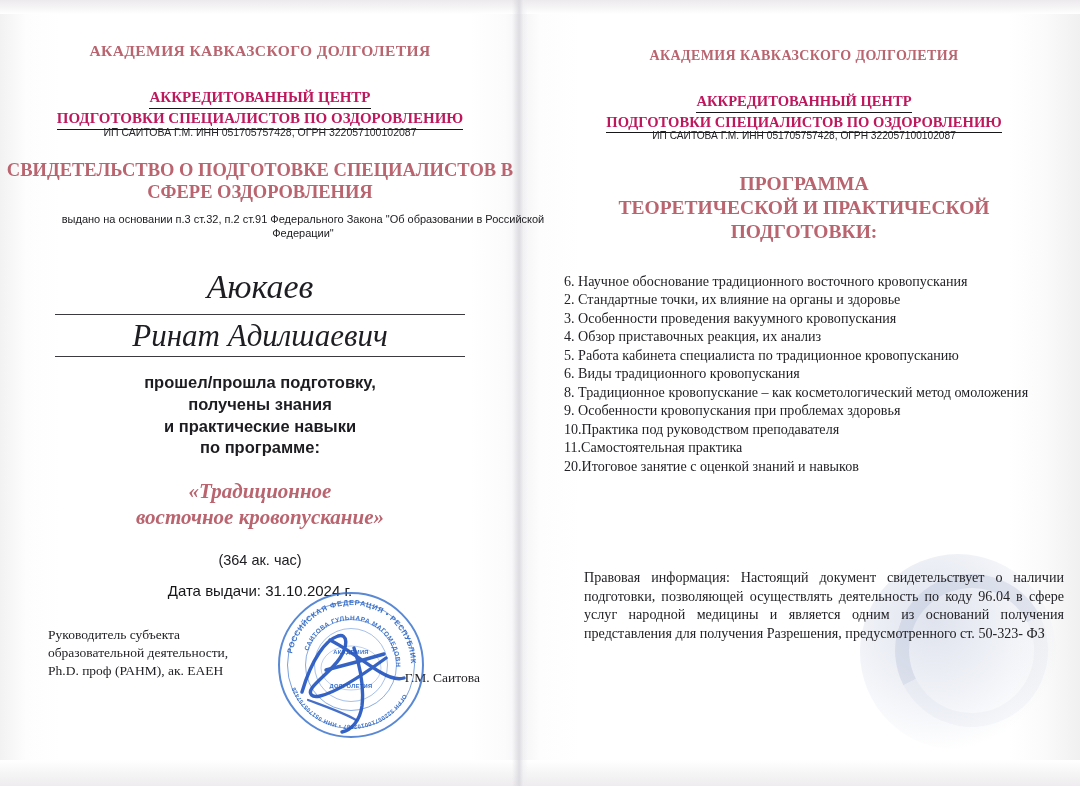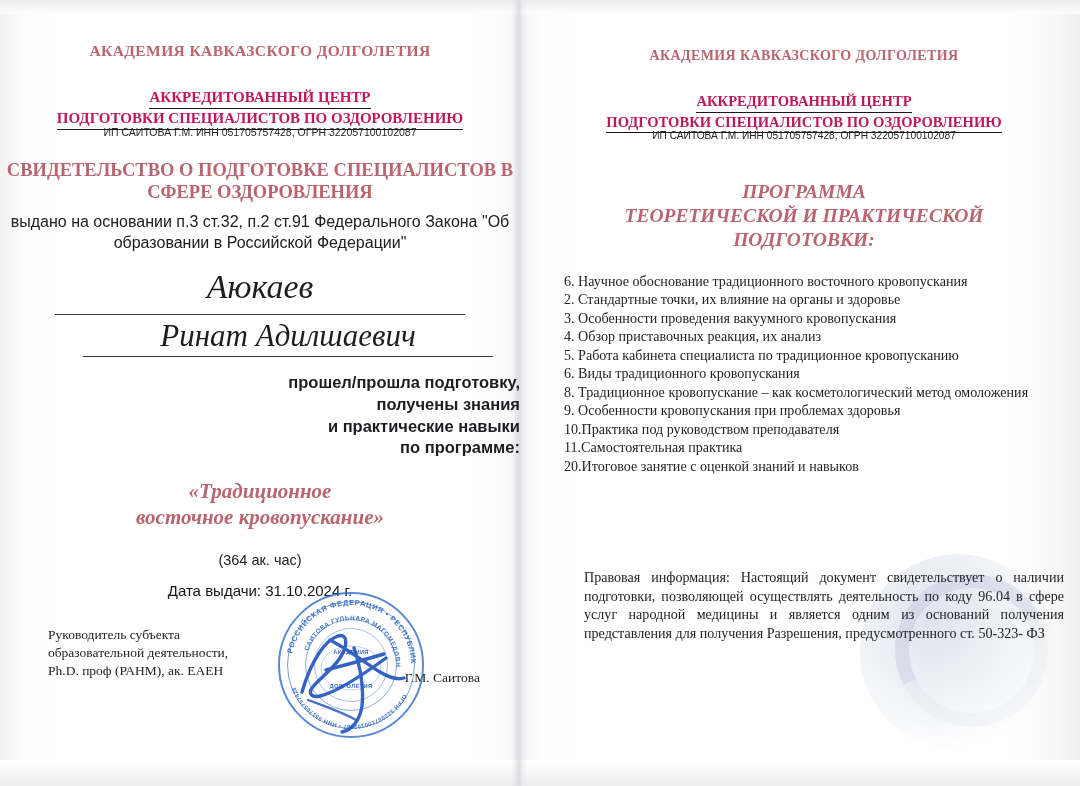--- a/index.html
+++ b/index.html
@@ -71,21 +71,21 @@
   }
   .name-wrap{text-align:center;}
   .name-line{
     display:block;margin:0 auto;
     border-bottom:1.5px solid #3a3a40;
     font-family:"Liberation Serif", serif;
     font-style:italic;color:#1e1e22;
     white-space:nowrap;
   }
   .passed{
-    text-align:right;font-weight:bold;color:#1d1d21;line-height:1.32;
+    text-align:center;font-weight:bold;color:#1d1d21;line-height:1.32;
     font-family:"Liberation Sans", sans-serif;
   }
   .passed span{display:block;}
   .prog-name{
     text-align:center;font-weight:bold;line-height:1.25;
     font-family:"Liberation Serif", serif;
   }
   .prog-name span{display:block;font-style:italic;}
   .hours{text-align:center;color:#202024;font-family:"Liberation Sans", sans-serif;}
   .issued{text-align:center;color:#161619;font-weight:500;font-family:"Liberation Sans", sans-serif;}
@@ -168,29 +168,29 @@
     <span class="l2"><span>ПОДГОТОВКИ СПЕЦИАЛИСТОВ ПО ОЗДОРОВЛЕНИЮ</span></span>
   </div>
 
   <div class="lp reg" style="top:126px;font-size:10.5px;">ИП САИТОВА Г.М. ИНН 051705757428, ОГРН 322057100102087</div>
 
   <div class="lp cert-title rose" style="top:160px;font-size:18.5px;">
     <span>СВИДЕТЕЛЬСТВО О ПОДГОТОВКЕ</span>
     <span>СПЕЦИАЛИСТОВ В СФЕРЕ ОЗДОРОВЛЕНИЯ</span>
   </div>
 
-  <div class="lp basis" style="top:212px;font-size:16px;">
+  <div class="lp basis" style="top:212px;font-size:11px;padding-left:43px;">
     <span>выдано на основании п.3 ст.32, п.2 ст.91 Федерального Закона</span>
     <span>"Об образовании в Российской Федерации"</span>
   </div>
 
   <div class="lp name-wrap" style="top:268px;">
     <span class="name-line" style="font-size:34px;width:410px;text-align:center;padding-bottom:8px;">Аюкаев</span>
   </div>
-  <div class="lp name-wrap" style="top:318px;padding-left:28px;">
+  <div class="lp name-wrap" style="top:318px;">
     <span class="name-line" style="font-size:31px;width:410px;text-align:center;padding-bottom:2px;">Ринат Адилшаевич</span>
   </div>
 
   <div class="lp passed" style="top:372px;font-size:16.5px;">
     <span>прошел/прошла подготовку,</span>
     <span>получены знания</span>
     <span>и практические навыки</span>
     <span>по программе:</span>
   </div>
 
@@ -256,21 +256,21 @@
 
   <div class="rp academy rose" style="top:48px;font-size:14px;">АКАДЕМИЯ КАВКАЗСКОГО ДОЛГОЛЕТИЯ</div>
 
   <div class="rp center-title" style="top:92px;font-size:14.6px;line-height:1.28;">
     <span class="l1"><span>АККРЕДИТОВАННЫЙ ЦЕНТР</span></span>
     <span class="l2"><span>ПОДГОТОВКИ СПЕЦИАЛИСТОВ ПО ОЗДОРОВЛЕНИЮ</span></span>
   </div>
 
   <div class="rp reg" style="top:130px;font-size:10.2px;">ИП САИТОВА Г.М. ИНН 051705757428, ОГРН 322057100102087</div>
 
-  <div class="rp prog-head rose" style="top:180px;font-size:19.5px;font-style:italic;">
+  <div class="rp prog-head rose" style="top:172px;font-size:19.5px;">
     <span>ПРОГРАММА</span>
     <span>ТЕОРЕТИЧЕСКОЙ И ПРАКТИЧЕСКОЙ</span>
     <span>ПОДГОТОВКИ:</span>
   </div>
 
   <div class="course-list" style="top:272px;font-size:14.1px;">
     <span class="item">6.  Научное обоснование традиционного восточного кровопускания</span>
     <span class="item">2.  Стандартные точки, их влияние на органы и здоровье</span>
     <span class="item">3.  Особенности проведения вакуумного кровопускания</span>
     <span class="item">4.  Обзор приставочных реакция, их анализ</span>

